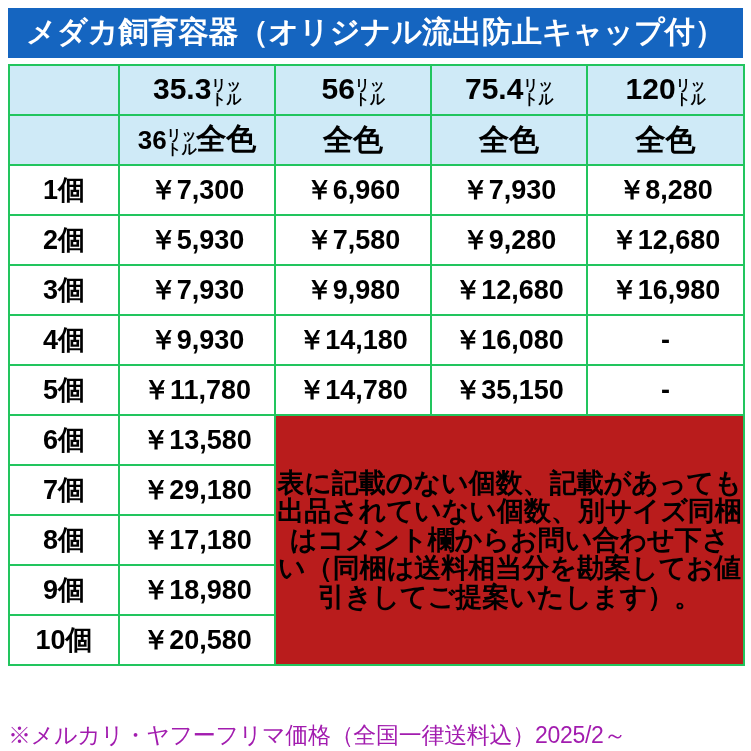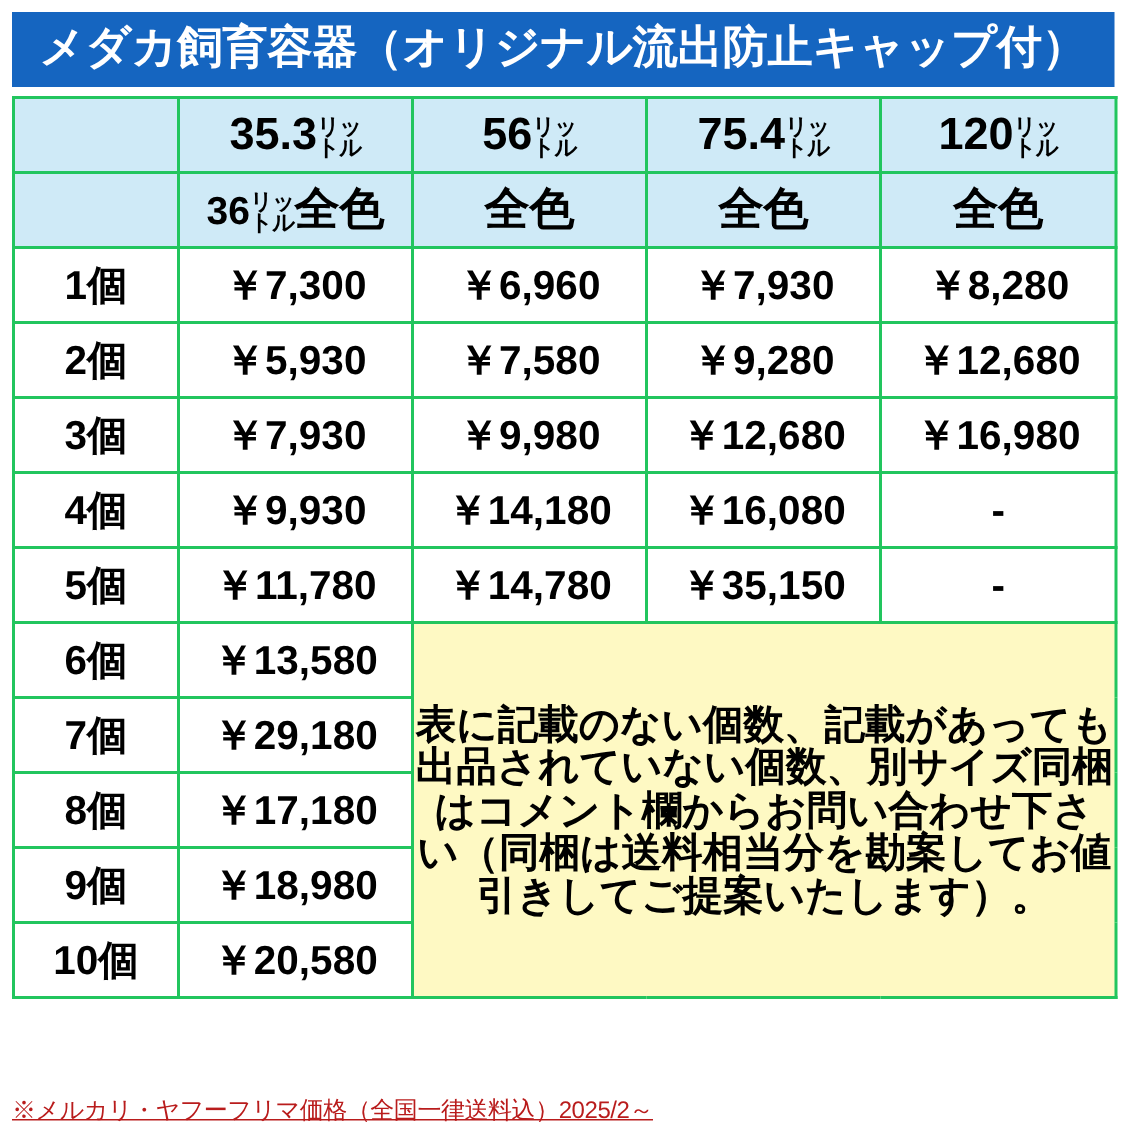--- a/index.html
+++ b/index.html
@@ -88,31 +88,30 @@
     font-weight: bold;
   }
   
   td.note {
     text-align: left;
     vertical-align: top;
     font-size: 25px;
     font-weight: normal;
     line-height: 1.32;
     padding: 6px 6px 4px 10px;
-    background: #fef9c3;
+    background: #b91c1c;
   }
   
   .footer {
     position: absolute;
     left: 8px;
     bottom: 8px;
-    font-size: 16px;
-    color: #b91c1c;
+    font-size: 23px;
+    color: #a21caf;
     letter-spacing: -0.3px;
-    text-decoration: underline;
   }
 </style>
 </head>
 <body>
 
 <div class="sheet">
 
   <div class="title-bar">メダカ飼育容器（オリジナル流出防止キャップ付）</div>
 
   <table class="price">

